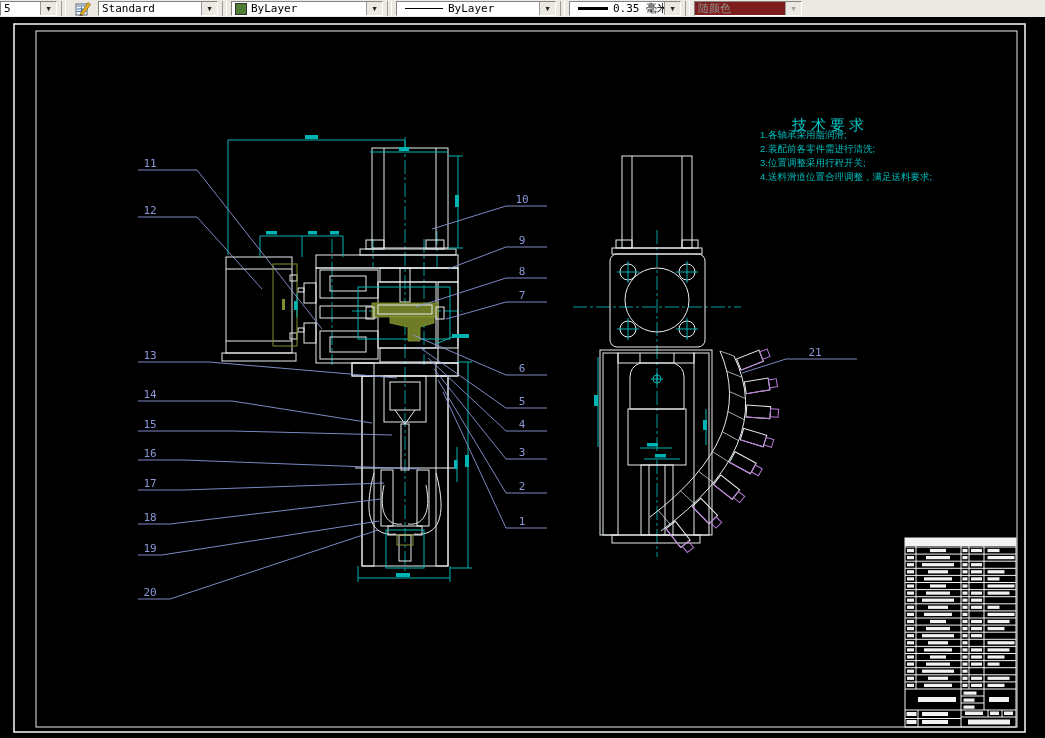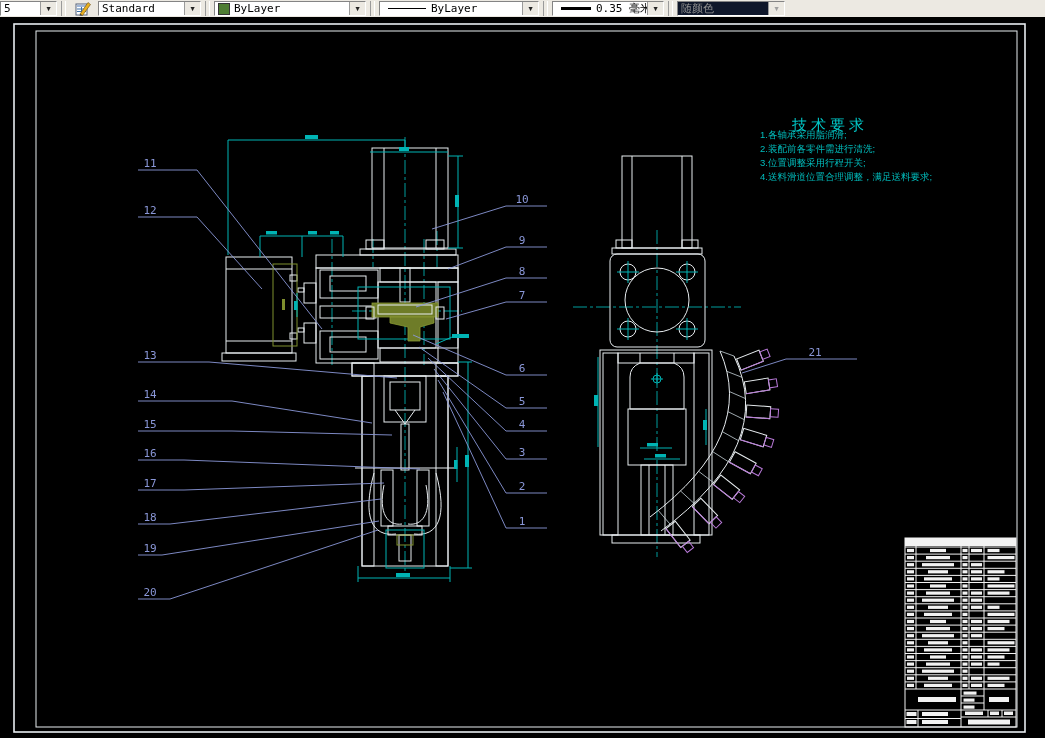--- a/index.html
+++ b/index.html
@@ -6,21 +6,21 @@
   .app{position:relative;width:1045px;height:738px;font-family:"Liberation Sans",sans-serif;}
   
   .toolbar{position:absolute;top:0;left:0;width:1045px;height:17px;background:#ece9e2;
            border-bottom:1px solid #6f6f6f;display:flex;align-items:center;gap:2px;}
   .combo{height:15px;background:#fff;border:1px solid;border-color:#848484 #fff #fff #848484;
          display:flex;align-items:center;font:11px "DejaVu Sans Mono",monospace;color:#000;
          padding-left:3px;box-sizing:border-box;}
   .combo .ctext{flex:1;white-space:nowrap;overflow:hidden;}
   .combo .arrow{width:15px;height:100%;background:#ece9e2;border-left:1px solid #9a9a9a;
                 display:flex;align-items:center;justify-content:center;font-size:7px;color:#222;}
-  .combo.disabled{background:#0f172a;color:#8f8f8f;}
+  .combo.disabled{background:#7f1d1d;color:#8f8f8f;}
   .combo.disabled .arrow{color:#9f9f9f;}
   .tbsep{width:3px;height:15px;border-left:1px solid #9a9a9a;border-right:1px solid #fff;margin:0 2px;}
   .tbbtn{width:24px;height:15px;background:#ece9e2;border:1px solid #ece9e2;display:flex;
          align-items:center;justify-content:center;}
   .swatch{width:10px;height:10px;background:#4e7d33;border:1px solid #333;margin-right:4px;}
   .lt-line{width:38px;height:1px;background:#000;margin:0 5px;}
   .lw-line{width:30px;height:3px;background:#000;margin:0 5px;}
   
   .canvas{position:absolute;top:17px;left:0;width:1045px;height:721px;background:#000;}
   svg{display:block;}
@@ -47,21 +47,21 @@
       <svg width="16" height="15" viewBox="0 0 16 15">
         <rect x="1" y="3" width="11" height="11" fill="#fff" stroke="#55627a"></rect>
         <rect x="2" y="4" width="9" height="2" fill="#9fb6d9"></rect>
         <line x1="2" y1="8" x2="11" y2="8" stroke="#3a6ea5"></line>
         <line x1="2" y1="10.5" x2="11" y2="10.5" stroke="#3a6ea5"></line>
         <line x1="6.5" y1="6" x2="6.5" y2="14" stroke="#3a6ea5"></line>
         <polygon points="5,13 13,1.5 15.5,3.5 7.5,14.5" fill="#e8b020" stroke="#6b4d12" stroke-width="0.6"></polygon>
         <polygon points="5,13 7.5,14.5 4.6,14.6" fill="#2b2b2b"></polygon>
       </svg>
     </div>
-    <div class="combo" style="width:103px">
+    <div class="combo" style="width:120px">
       <span class="ctext">Standard</span>
       <span class="arrow">▼</span>
     </div>
     <div class="tbsep"></div>
     <div class="combo" style="width:152px">
       <span class="swatch"></span>
       <span class="ctext">ByLayer</span>
       <span class="arrow">▼</span>
     </div>
     <div class="tbsep"></div>

